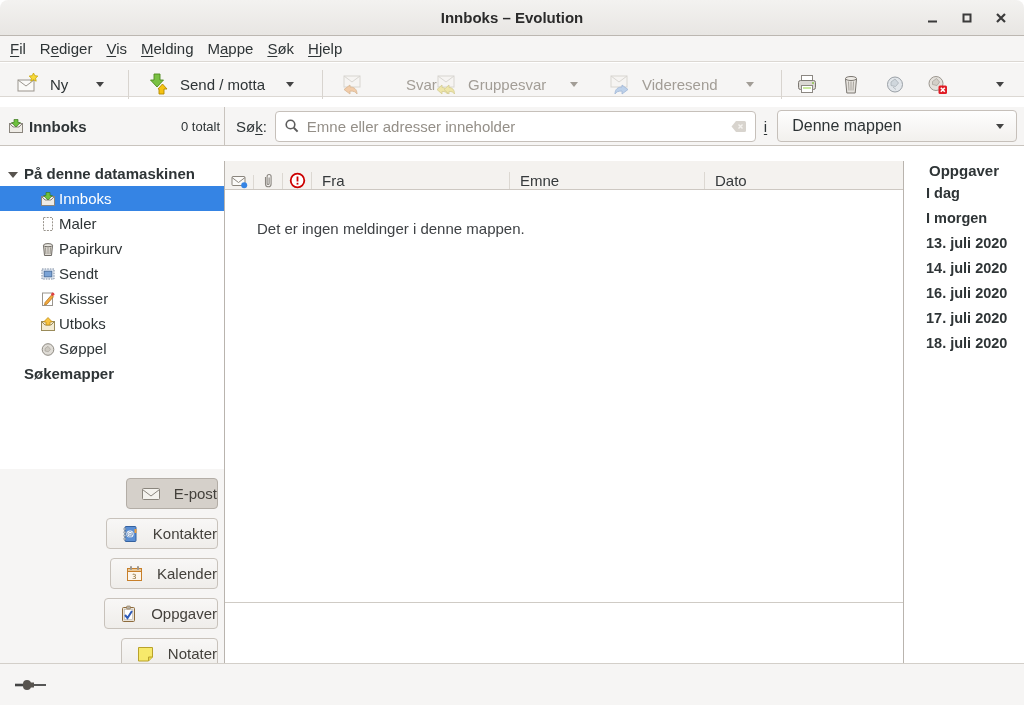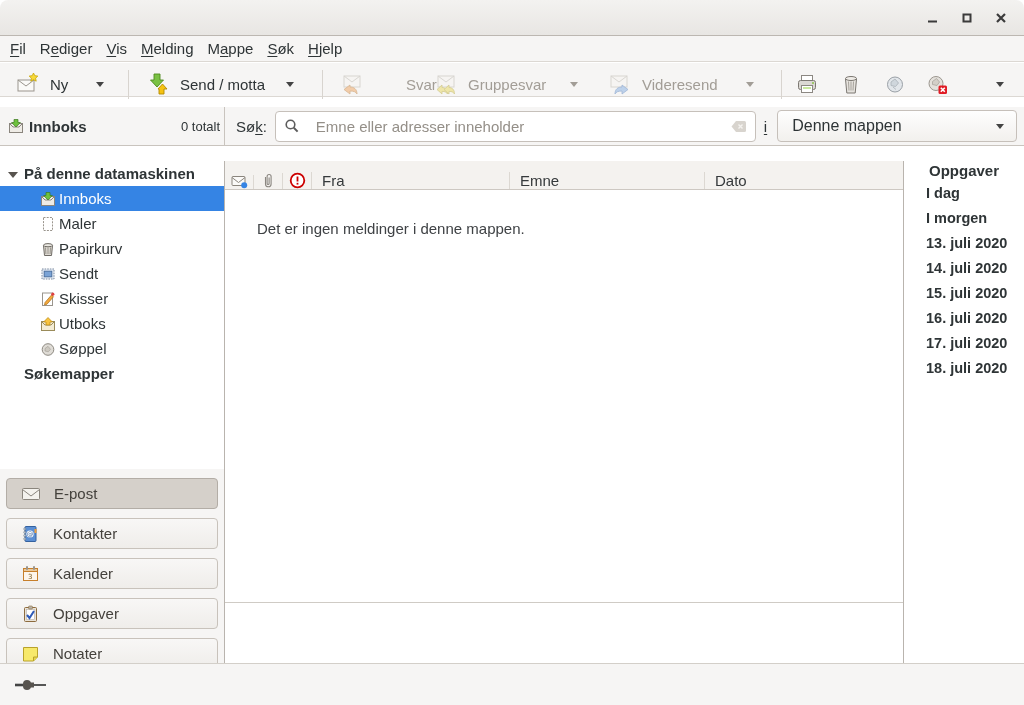--- a/index.html
+++ b/index.html
@@ -35,40 +35,40 @@
   
   .searchrow { position:absolute; left:0; top:107px; width:1024px; height:39px; background:#f6f5f4;
     border-bottom:1px solid #c9c4be; display:flex; }
   .folderinfo { width:225px; border-right:1px solid #c9c4be; display:flex; align-items:center; padding:0 4px 0 8px; }
   .folderinfo .fname { font-weight:bold; font-size:15px; margin-left:5px; }
   .folderinfo .fcount { margin-left:auto; font-size:13px; }
   .searcharea { flex:1; display:flex; align-items:center; padding-left:11px; }
   .search-label { font-size:15px; margin-right:8px; }
   .entry { width:481px; height:31px; background:#fff; border:1px solid #c6c0ba; border-radius:4px;
     display:flex; align-items:center; padding:0 8px; }
-  .entry .ph { color:#948f88; font-size:15px; margin-left:16px; flex:1; }
+  .entry .ph { color:#948f88; font-size:15px; margin-left:7px; flex:1; }
   .in-label { margin:0 10px 0 8px; font-size:15px; }
   .combo { width:240px; height:32px; background:linear-gradient(#fefefe,#f2f0ed); border:1px solid #c6c0ba; border-radius:4px;
     display:flex; align-items:center; padding:0 12px 0 14px; font-size:16px; }
   .combo .caret { margin-left:auto; }
 
   
   .content { position:absolute; left:0; top:161px; width:1024px; height:516px; display:flex; }
 
   
   .sidebar { width:225px; border-right:1px solid #b9b4ae; display:flex; flex-direction:column; background:#fff; }
   .tree { flex:1; font-size:15px; }
   .trow { height:25px; display:flex; align-items:center; }
   .trow .tri { width:0; height:0; border-left:5px solid transparent; border-right:5px solid transparent; border-top:6px solid #57534e; margin:2px 6px 0 8px; }
   .trow.rootrow { font-weight:bold; }
   .trow.folder { padding-left:40px; }
   .trow.folder .flabel { margin-left:3px; }
   .trow.selected { background:#3584e4; color:#fff; }
   .trow.rootrow2 { font-weight:bold; padding-left:24px; }
-  .switcher { height:208px; background:#f6f5f4; padding:9px 6px 7px 6px; display:flex; flex-direction:column; gap:9px; }
+  .switcher { height:208px; background:#f6f5f4; padding:9px 6px 7px 6px; display:flex; flex-direction:column; gap:9px;align-items:flex-end; }
   .swbtn { height:31px; border:1px solid #c8c2bb; border-radius:4px; background:linear-gradient(#f8f7f6,#efedea);
     display:flex; align-items:center; padding-left:14px; font-size:15px; color:#44413c; }
   .swbtn .swlabel { margin-left:13px; }
   .swbtn.active { background:#d5d0ca; border-color:#b3ada6; }
 
   
   .mailview { width:679px; border-right:1px solid #b9b4ae; display:flex; flex-direction:column; background:#fff; }
   .colheader { height:29px; background:#f4f2ef; border-bottom:1px solid #cdc8c2; display:flex; font-size:15px; color:#35393b;align-items:flex-end; }
   .hcol { border-right:1px solid #dcd8d2; display:flex; align-items:center; }
   .hcol.icon { width:29px; justify-content:center; }
@@ -87,20 +87,21 @@
   
   .statusbar { position:absolute; left:0; top:663px; width:1024px; height:42px; background:#f6f5f4;
     border-top:1px solid #d3cfc9; display:flex; align-items:center; padding-left:14px; }
 </style>
 </head>
 <body>
 
 <div class="window">
 
   <div class="titlebar">
+    <div class="title">Innboks – Evolution</div>
     <div class="winbtns">
       <div class="winbtn">
         <svg width="16" height="16" viewBox="0 0 16 16">
             <rect x="3" y="10.5" width="9" height="2" fill="#3b3b3b"></rect>
           </svg>
       </div>
       <div class="winbtn">
         <svg width="16" height="16" viewBox="0 0 16 16">
             <rect x="4.5" y="4.5" width="7" height="7" fill="none" stroke="#3b3b3b" stroke-width="2"></rect>
           </svg>
@@ -388,21 +389,20 @@
       </div>
       <div class="preview"></div>
     </div>
 
     <div class="taskpane">
       <div class="task-title">Oppgaver</div>
       <div class="task-item">I dag</div>
       <div class="task-item">I morgen</div>
       <div class="task-item">13. juli 2020</div>
       <div class="task-item">14. juli 2020</div>
-      <div class="task-item">15. juli 2020</div>
       <div class="task-item">16. juli 2020</div>
       <div class="task-item">17. juli 2020</div>
       <div class="task-item">18. juli 2020</div>
     </div>
   </div>
 
   <div class="statusbar">
     <svg width="34" height="16" viewBox="0 0 34 16">
       <line x1="1" y1="8" x2="10" y2="8" stroke="#444" stroke-width="2.6"></line>
       <rect x="9" y="3" width="8" height="10" rx="4" fill="#57534e"></rect>

